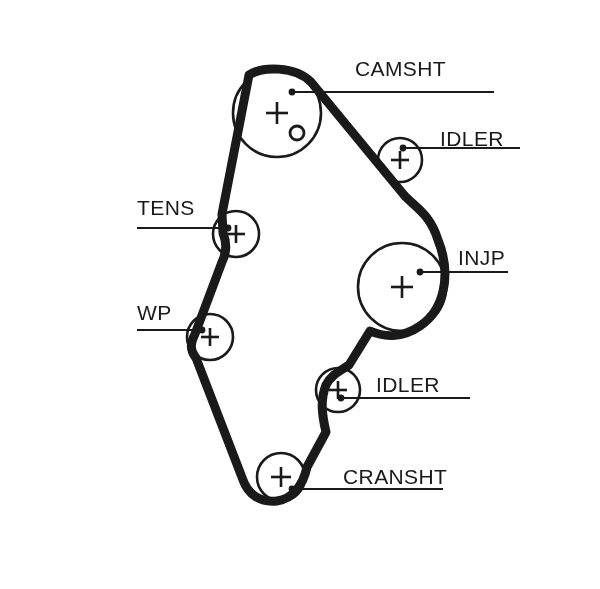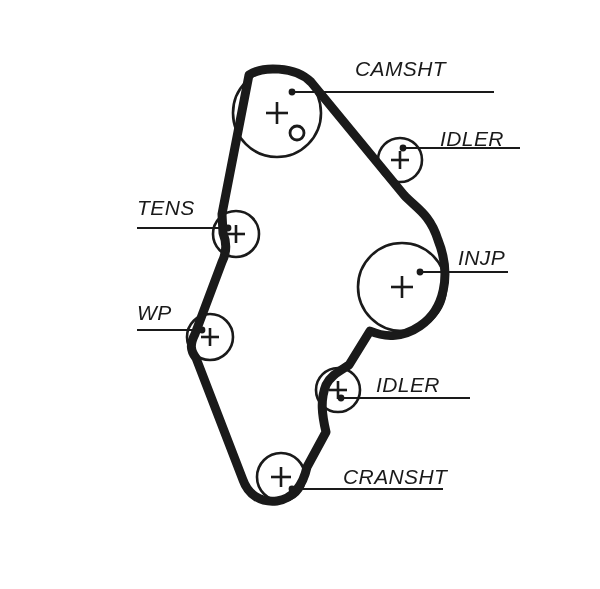--- a/index.html
+++ b/index.html
@@ -7,21 +7,20 @@
     padding: 0;
     background: #ffffff;
   }
   #diagram-root {
     position: relative;
     width: 600px;
     height: 589px;
     background: #ffffff;
     font-family: "Liberation Sans", sans-serif;
     overflow: hidden;
-    font-style: italic;
   }
   svg#belt-diagram {
     display: block;
     width: 600px;
     height: 589px;
   }
   .belt-path {
     fill: none;
     stroke: #1a1a1a;
     stroke-width: 9;

